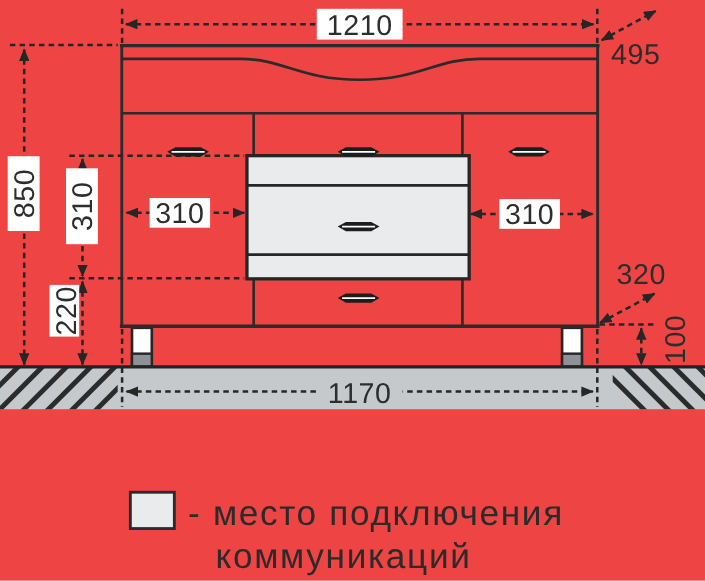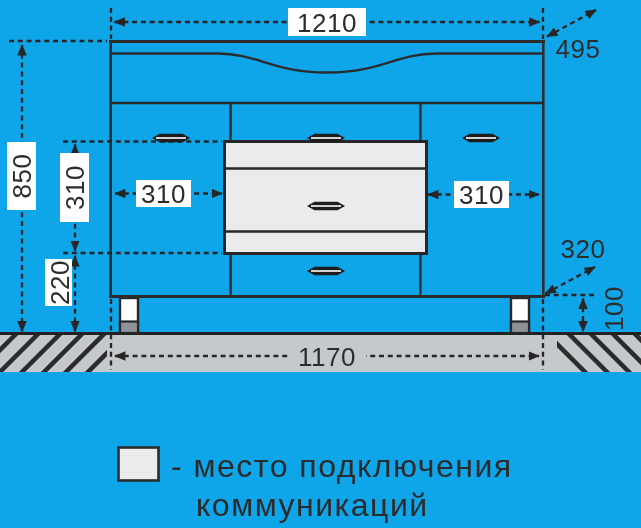--- a/index.html
+++ b/index.html
@@ -1,16 +1,16 @@
 <!DOCTYPE html>
 <html><head>
 <meta charset="utf-8">
 <style>
   html,body{margin:0;padding:0;background:#fff;}
-  .stage{position:relative;width:641px;height:528px;background:#0ea5e9;overflow:hidden;
+  .stage{position:relative;width:641px;height:528px;background:#ef4444;overflow:hidden;
          font-family:"Liberation Sans", sans-serif;}
   svg{position:absolute;left:0;top:0;}
   svg text{font-family:"Liberation Sans", sans-serif;fill:#2d2d2d;}
   .dim-label{font-size:26px;letter-spacing:.5px;}
   .legend-text{font-size:32px;letter-spacing:1.5px;fill:#2b2b2b;}
 </style>
 </head>
 <body>
 
 <div class="stage">

